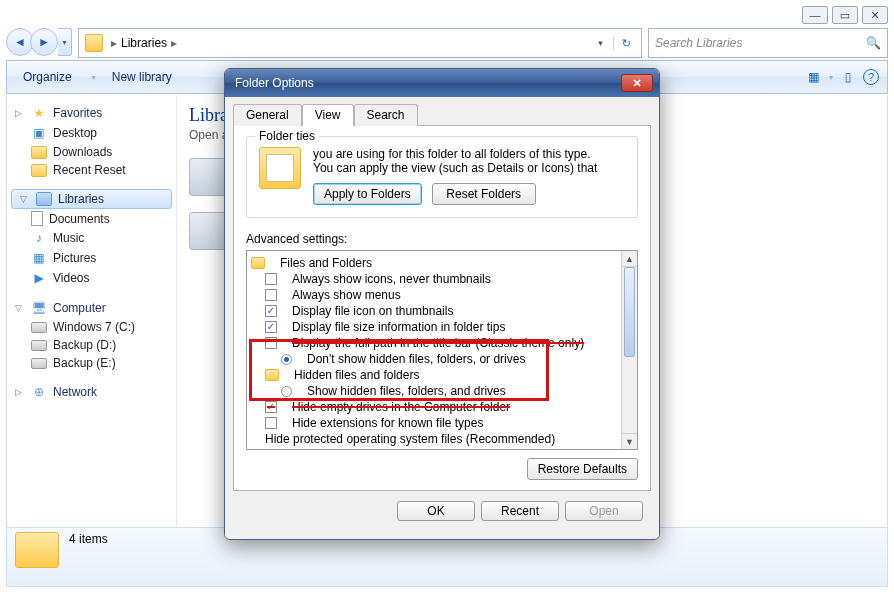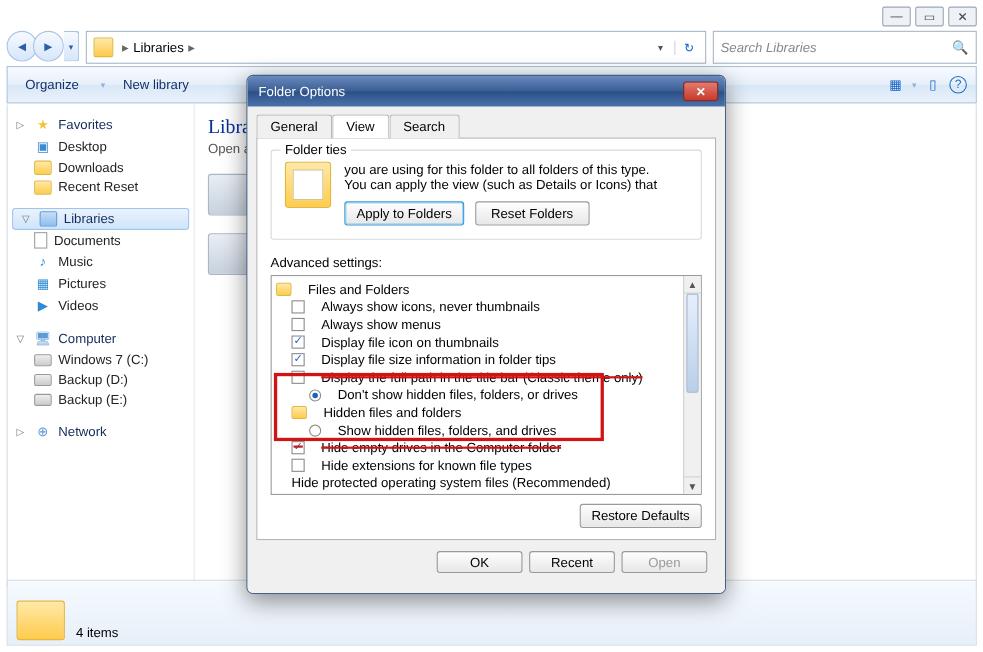--- a/index.html
+++ b/index.html
@@ -115,21 +115,21 @@
   .page-title { color:#00309a; font-size:18px; font-family:"Segoe UI";}
   .page-sub{color:#555; margin-top:2px;}
   .lib-block{display:flex; gap:12px; margin-top:16px;}
   .lib-thumb{width:44px;height:38px;background:linear-gradient(#e9eef4,#c7d1dd);border:1px solid #a9b7c7;border-radius:3px;}
   
   .statusbar {
     position:absolute;
     left:6px; right:6px; bottom:6px; height:60px;
     border:1px solid #d4dde7;
     background:linear-gradient(#f6faff,#e7eff8);
-    display:flex; align-items:flex-end; padding:4px 8px; gap:10px;
+    display:flex; align-items:flex-start; padding:4px 8px; gap:10px;
   }
   .status-thumb{width:44px;height:36px;background:linear-gradient(#ffe9a8,#ffcb4b);border:1px solid #e0b840;border-radius:3px;}
   
   .dialog {
     position:absolute;
     left:224px; top:68px;
     width:436px; height:472px;
     border:1px solid #456089;
     background:#f0f0f0;
     box-shadow:0 6px 22px rgba(0,0,0,.45);

